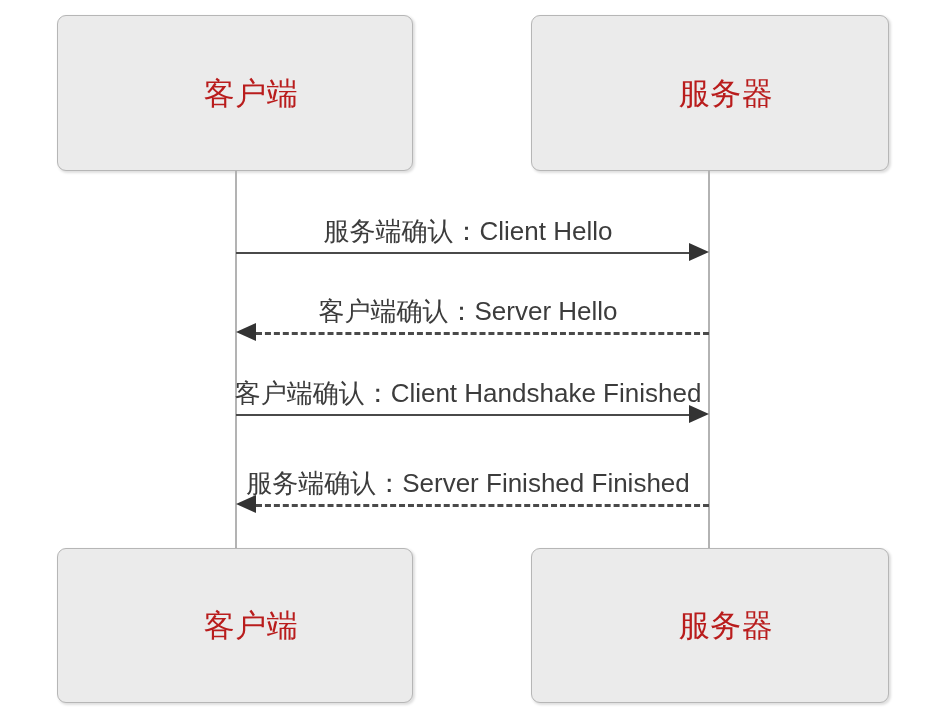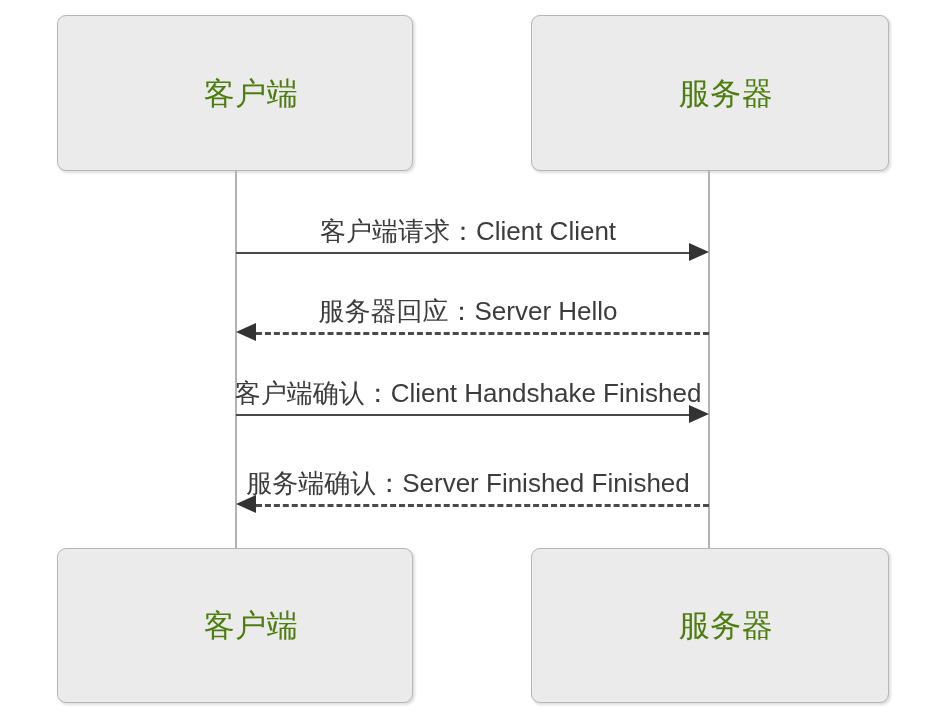--- a/index.html
+++ b/index.html
@@ -27,21 +27,21 @@
     background: #ebebeb;
     border: 1.6px solid #b6b6b6;
     border-radius: 9px;
     box-shadow: 1.5px 1.5px 2.5px rgba(0,0,0,0.13);
     display: flex;
     align-items: center;
     justify-content: center;
   }
   .participant .plabel {
     font-size: 31px;
-    color: #4d7c0f;
+    color: #b91c1c;
     letter-spacing: 0.5px;
     line-height: 1;
     white-space: nowrap;
     margin-left: 32px;
   }
 
   #p-client-top   { left: 57px;  top: 15px;  width: 356px; height: 156px; }
   #p-server-top   { left: 531px; top: 15px;  width: 358px; height: 156px; }
   #p-client-bot   { left: 57px;  top: 548px; width: 356px; height: 155px; }
   #p-server-bot   { left: 531px; top: 548px; width: 358px; height: 155px; }
@@ -128,27 +128,27 @@
   </div>
 
   <div class="participant" id="p-server-top">
     <span class="plabel">服务器</span>
   </div>
 
   <div class="lifeline" id="lifeline-client"></div>
   <div class="lifeline" id="lifeline-server"></div>
 
   <div class="message dir-right" id="msg-1">
-    <div class="msg-label">客户端请求：Client Client</div>
+    <div class="msg-label">服务端确认：Client Hello</div>
     <div class="msg-line line-solid"></div>
     <div class="arrowhead arrow-right"></div>
   </div>
 
   <div class="message dir-left" id="msg-2">
-    <div class="msg-label">服务器回应：Server Hello</div>
+    <div class="msg-label">客户端确认：Server Hello</div>
     <div class="msg-line line-dashed"></div>
     <div class="arrowhead arrow-left"></div>
   </div>
 
   <div class="message dir-right" id="msg-3">
     <div class="msg-label">客户端确认：Client Handshake Finished</div>
     <div class="msg-line line-solid"></div>
     <div class="arrowhead arrow-right"></div>
   </div>
 

